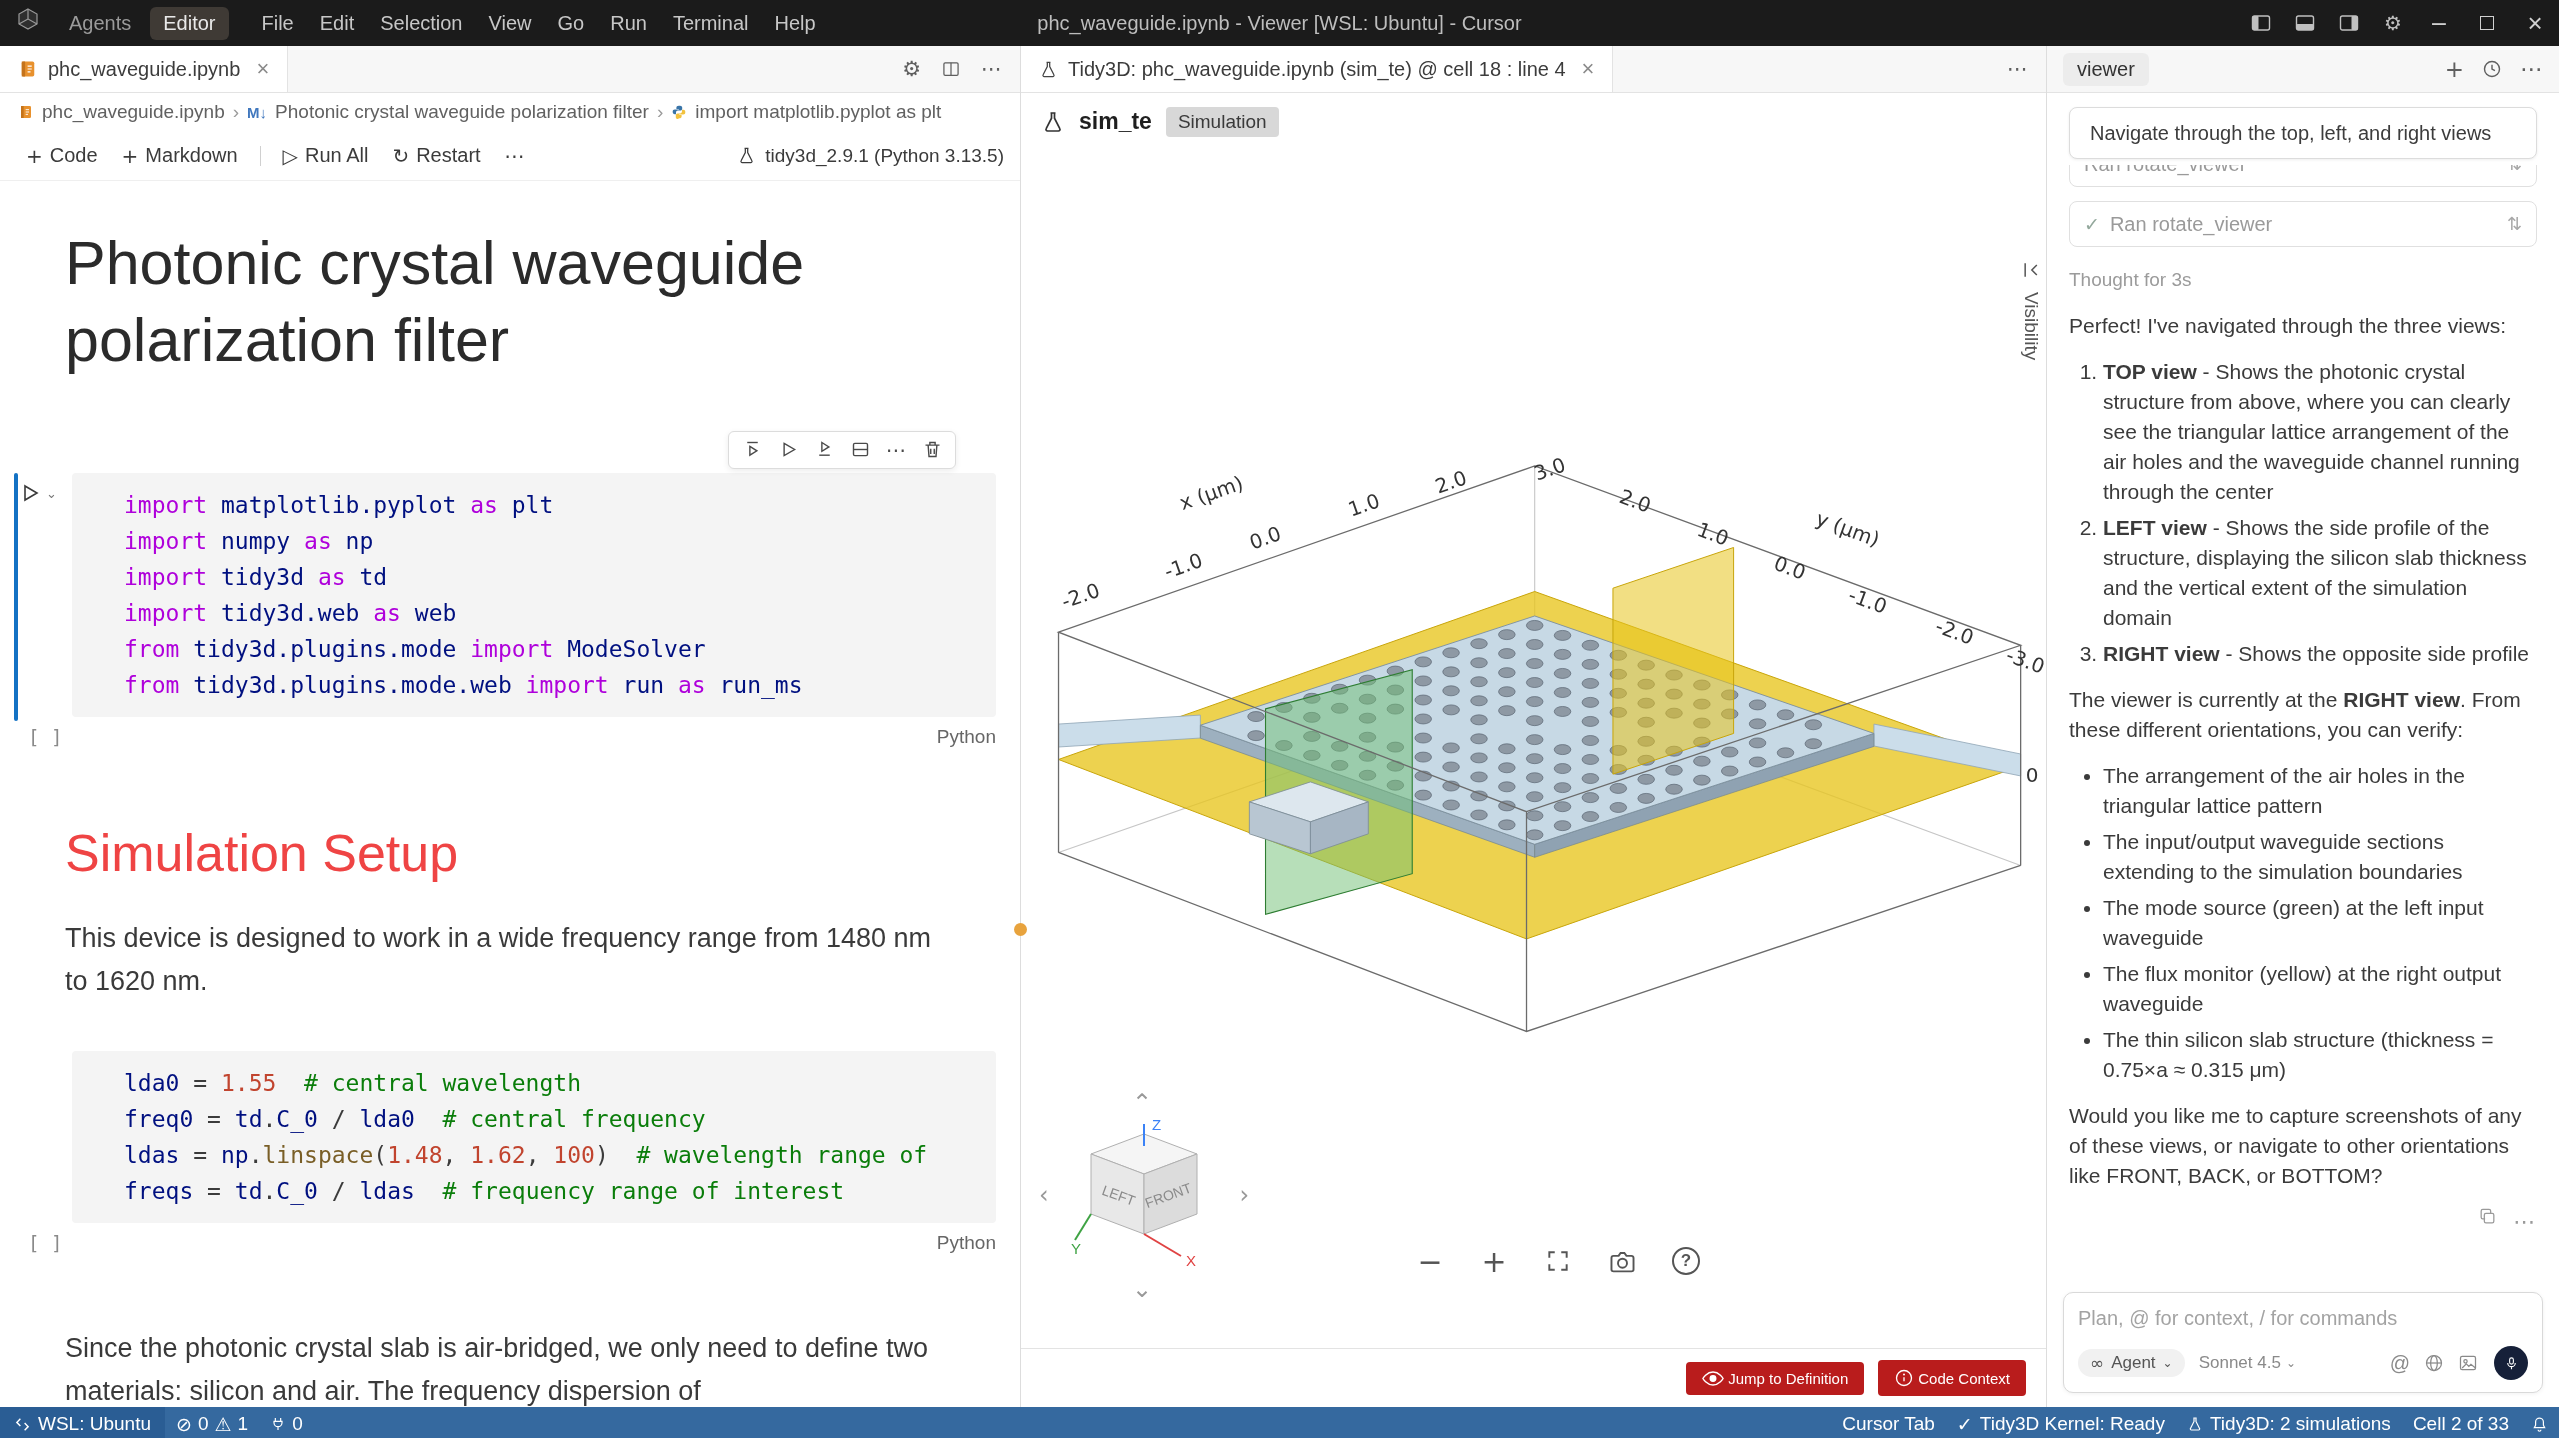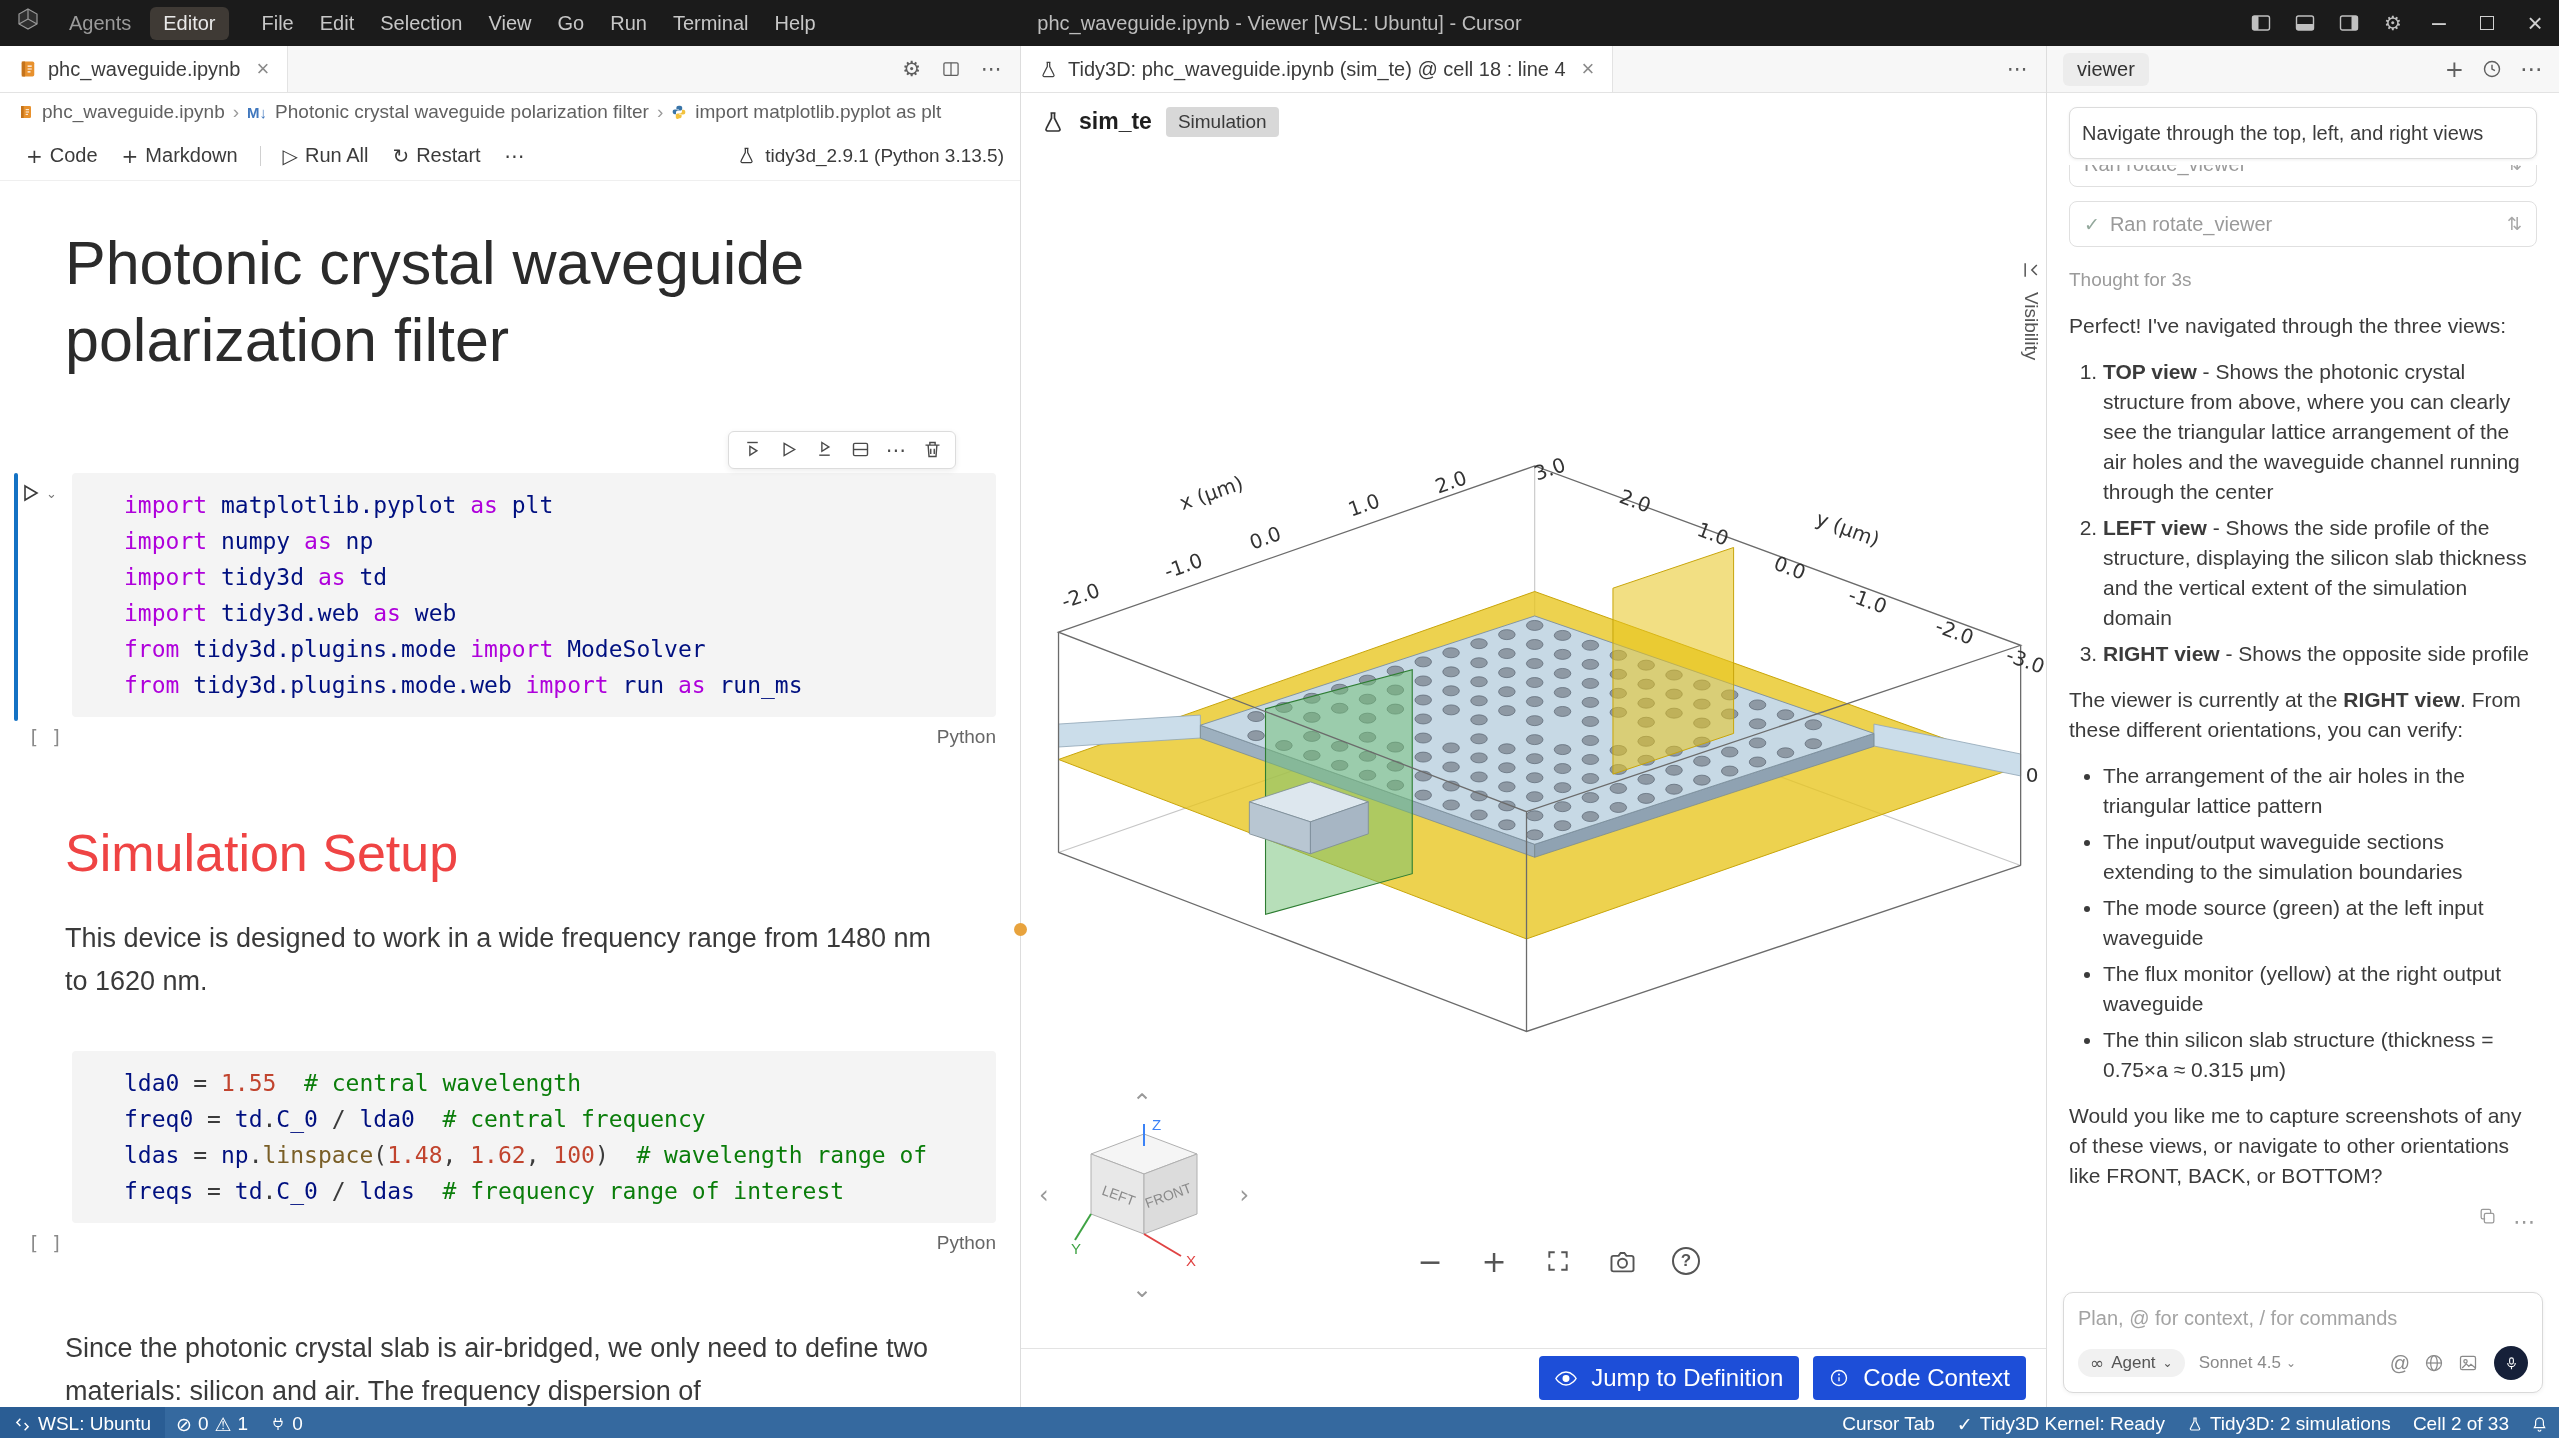--- a/index.html
+++ b/index.html
@@ -79,31 +79,31 @@
 .vis-tab{position:absolute;right:4px;top:110px;display:flex;flex-direction:column;align-items:center;gap:12px;color:#555}
 .vis-tab .vtxt{writing-mode:vertical-rl;font-size:19px;color:#555}
 .navcube{position:absolute;left:18px;bottom:47px;width:210px;height:210px}
 .cube-svg{position:absolute;left:30px;top:25px}
 .nc-ch{position:absolute;color:#999;font-size:24px;line-height:1}
 .nc-up{top:0;left:93px}.nc-dn{bottom:0;left:93px}.nc-lf{left:0;top:92px}.nc-rt{right:0;top:92px}
 .view-toolbar{position:absolute;left:392px;bottom:70px;display:flex;gap:30px;align-items:center;color:#555}
 .vt-btn{width:34px;height:34px;display:flex;align-items:center;justify-content:center;font-size:30px;color:#555}
 .help-circle{width:28px;height:28px;border:2.2px solid #555;border-radius:50%;display:flex;align-items:center;justify-content:center;font-size:17px;font-weight:bold}
 .viewer-footer{height:59px;border-top:1px solid #e3e3e3;display:flex;align-items:center;justify-content:flex-end;gap:14px;padding:0 20px;background:#fff;flex:0 0 auto}
-.btn-blue{display:flex;align-items:center;gap:14px;background:#1d4ed8;color:#fff;font-size:24px;padding:8px 16px;border-radius:4px;border:none;font-family:inherit}
+.btn-blue{display:flex;align-items:center;gap:4px;background:#b91c1c;color:#fff;font-size:15px;padding:8px 16px;border-radius:4px;border:none;font-family:inherit}
 .sash-dot{position:absolute;left:-7px;top:877px;width:13px;height:13px;border-radius:50%;background:#e8a33d;z-index:5}
 
 
 .chat-col{flex:1;display:flex;flex-direction:column;background:#fff;min-width:0}
 .chat-strip{height:47px;background:#f7f7f7;border-bottom:1px solid #e3e3e3;display:flex;align-items:center;gap:18px;padding:0 16px;flex:0 0 auto}
 .chat-tab{background:#ececec;border-radius:6px;padding:5px 14px;font-size:20px;color:#333}
 .spacer{flex:1}
 .cs-ic{color:#5f5f5f;font-size:23px;display:flex;align-items:center}
 .chat-body{flex:1;overflow:hidden;padding:14px 22px 0;font-size:21px;line-height:30px;color:#3b3b3b}
-.pinned-msg{border:1px solid #dcdcdc;border-radius:8px;padding:10px 12px;font-size:20px;color:#3c3c3c;background:#fff;box-shadow:0 1px 3px rgba(0,0,0,.07)}
+.pinned-msg{border:1px solid #dcdcdc;border-radius:8px;padding:10px 20px;font-size:20px;color:#3c3c3c;background:#fff;box-shadow:0 1px 3px rgba(0,0,0,.07)}
 .tool-clip{height:26px;overflow:hidden;margin-top:6px}
 .tool-box{border:1px solid #e0e0e0;border-radius:8px;height:46px;display:flex;align-items:center;gap:10px;padding:0 14px;color:#9a9a9a;font-size:20px;background:#fff}
 .tool-box.clipped{margin-top:-24px}
 .tool-box .check{color:#93a89c;font-size:19px}
 .tool-box .fold{margin-left:auto;color:#a8a8a8;font-size:18px}
 .full-tool{margin-top:10px}
 .thought{margin-top:18px;color:#9b9b9b;font-size:19px}
 #chat-blocks{margin-top:16px}
 .cp{margin:0 0 16px}
 .cl{margin:6px 0 16px;padding-left:34px}

